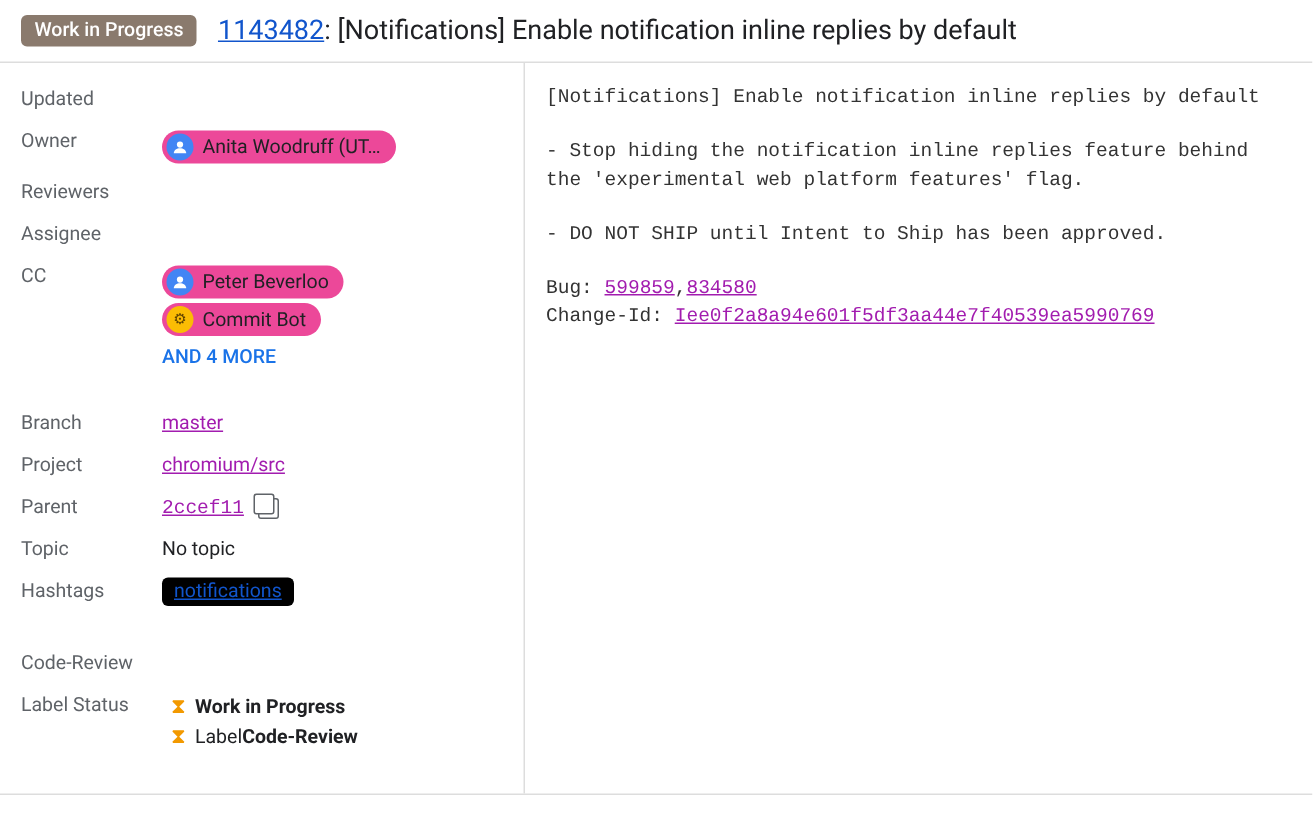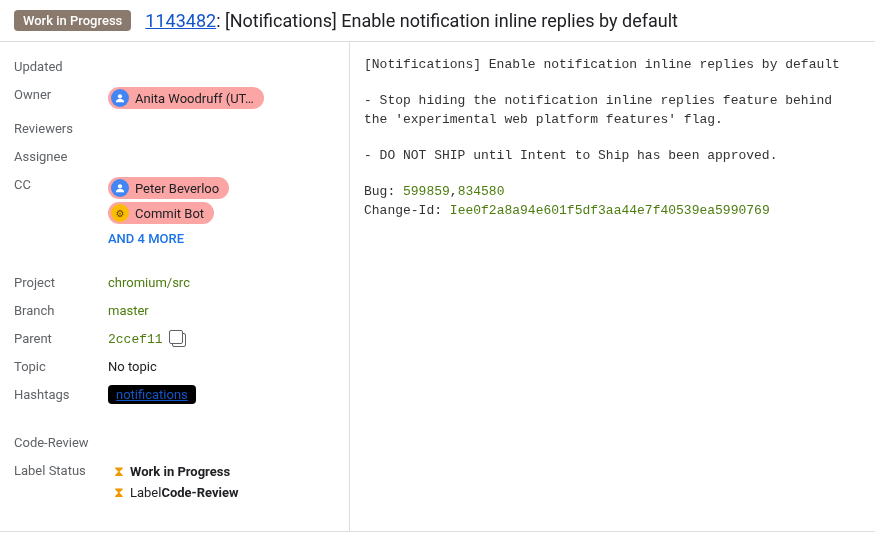--- a/index.html
+++ b/index.html
@@ -56,41 +56,41 @@
       color: #5f6368;
       padding-top: 3px;
     }
     .meta-value {
       flex: 1;
       padding-top: 3px;
     }
     .chip {
       display: inline-flex;
       align-items: center;
-      background: #fca5a5;
+      background: #ec4899;
       border-radius: 12px;
       padding: 2px 10px 2px 3px;
       font-size: 13px;
       margin-bottom: 3px;
     }
     .avatar {
       width: 18px; height: 18px;
       border-radius: 50%;
       display: inline-flex;
       align-items: center;
       justify-content: center;
       margin-right: 6px;
       font-size: 10px;
       color: #fff;
     }
     .avatar-blue { background: #4285f4; }
     .avatar-yellow { background: #fbbc04; color: #5f4300; }
     .avatar-grey { background: #9aa0a6; }
     .and-more { color: #1a73e8; font-weight: 500; margin-top: 4px; display:inline-block; }
-    .link { color: #4d7c0f; cursor: pointer; }
+    .link { color: #a21caf; text-decoration: underline; cursor: pointer; }
     .copy-icon {
       display:inline-block; width:14px; height:14px;
       border:1.3px solid #5f6368; border-radius:2px;
       position:relative; margin-left:6px; vertical-align:middle;
     }
     .copy-icon::after {
       content:""; position:absolute; top:-4px; left:-4px;
       width:12px; height:12px;
       border:1.3px solid #5f6368; border-radius:2px; background:#fff;
     }
@@ -165,26 +165,26 @@
           <span class="avatar avatar-yellow">⚙</span>
           <span>Commit Bot</span>
         </span></div>
         <span class="and-more">AND 4 MORE</span>
       </div>
     </div>
 
     <div class="section-gap"></div>
 
     <div class="meta-row">
+      <div class="meta-label">Branch</div>
+      <div class="meta-value"><span class="link">master</span></div>
+    </div>
+    <div class="meta-row">
       <div class="meta-label">Project</div>
       <div class="meta-value"><span class="link">chromium/src</span></div>
-    </div>
-    <div class="meta-row">
-      <div class="meta-label">Branch</div>
-      <div class="meta-value"><span class="link">master</span></div>
     </div>
     <div class="meta-row">
       <div class="meta-label">Parent</div>
       <div class="meta-value">
         <span class="link mono">2ccef11</span>
         <span class="copy-icon"></span>
       </div>
     </div>
     <div class="meta-row">
       <div class="meta-label">Topic</div>

